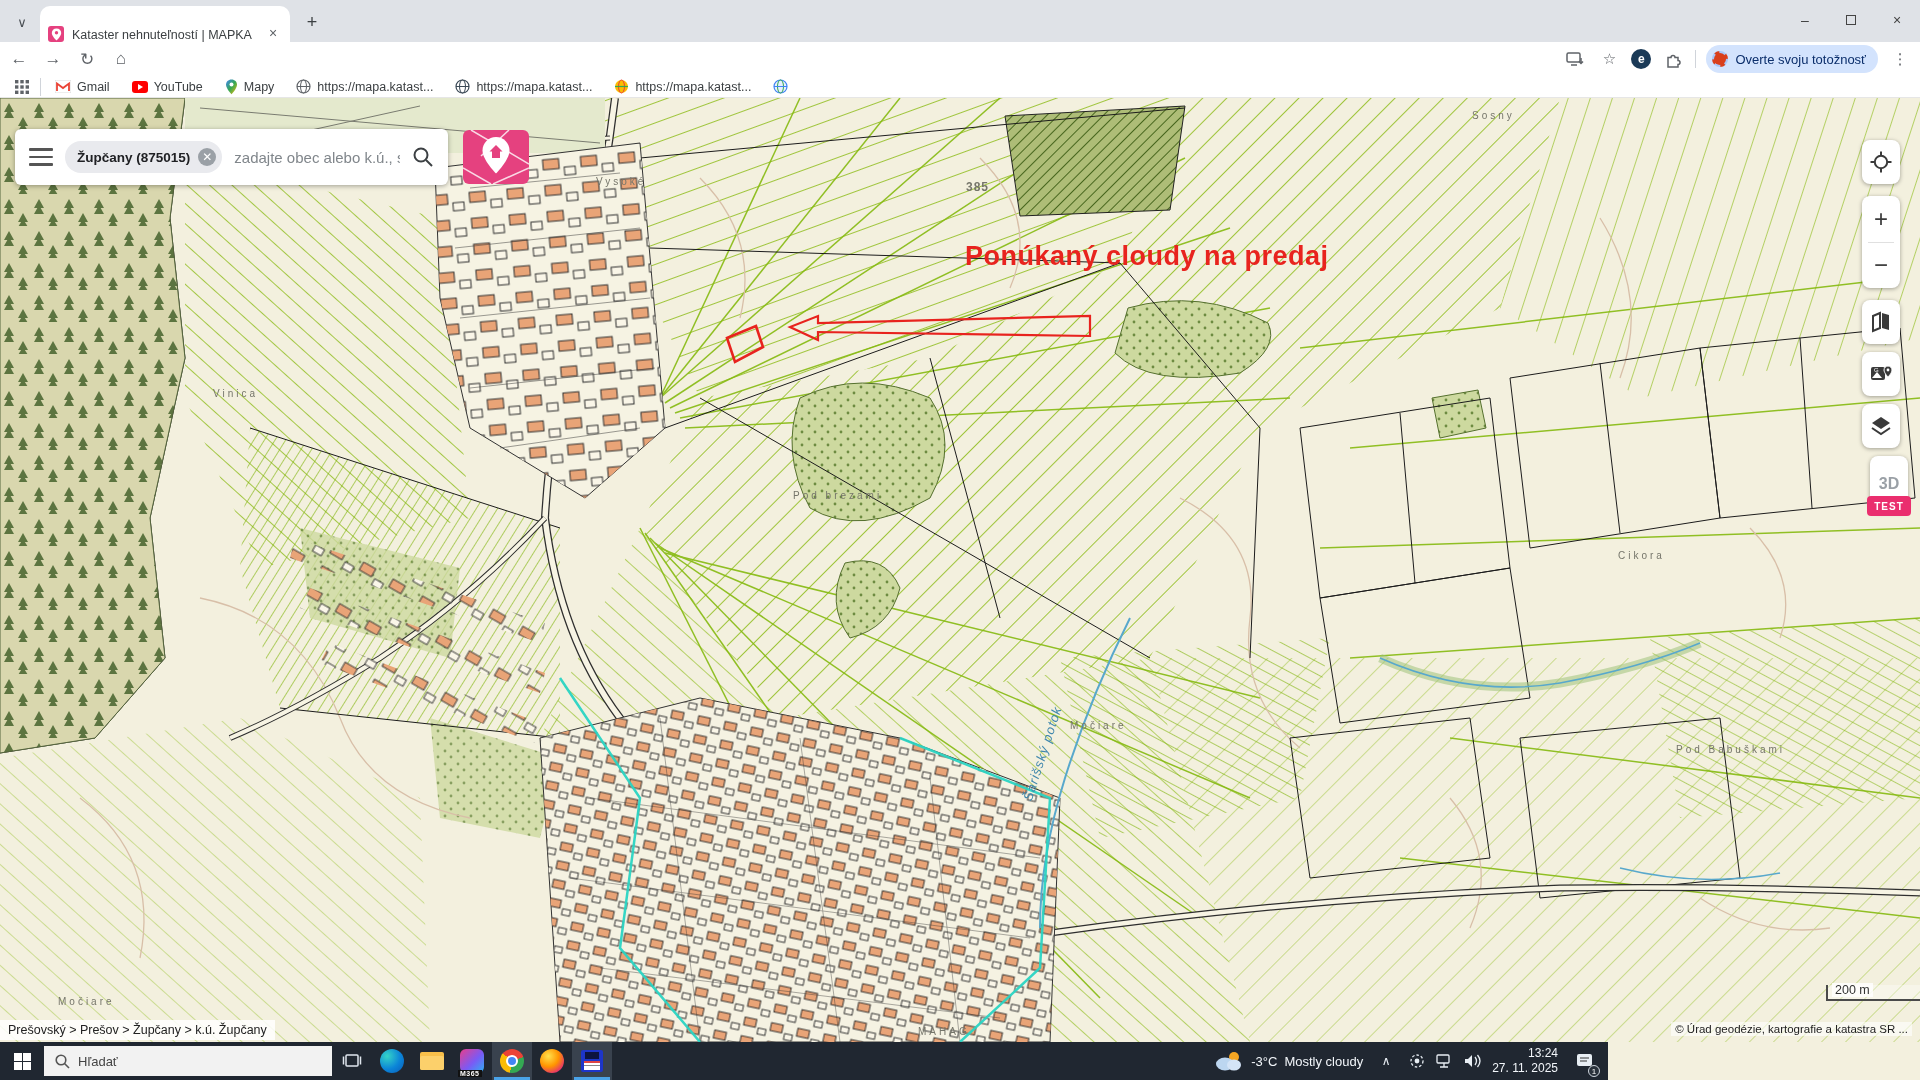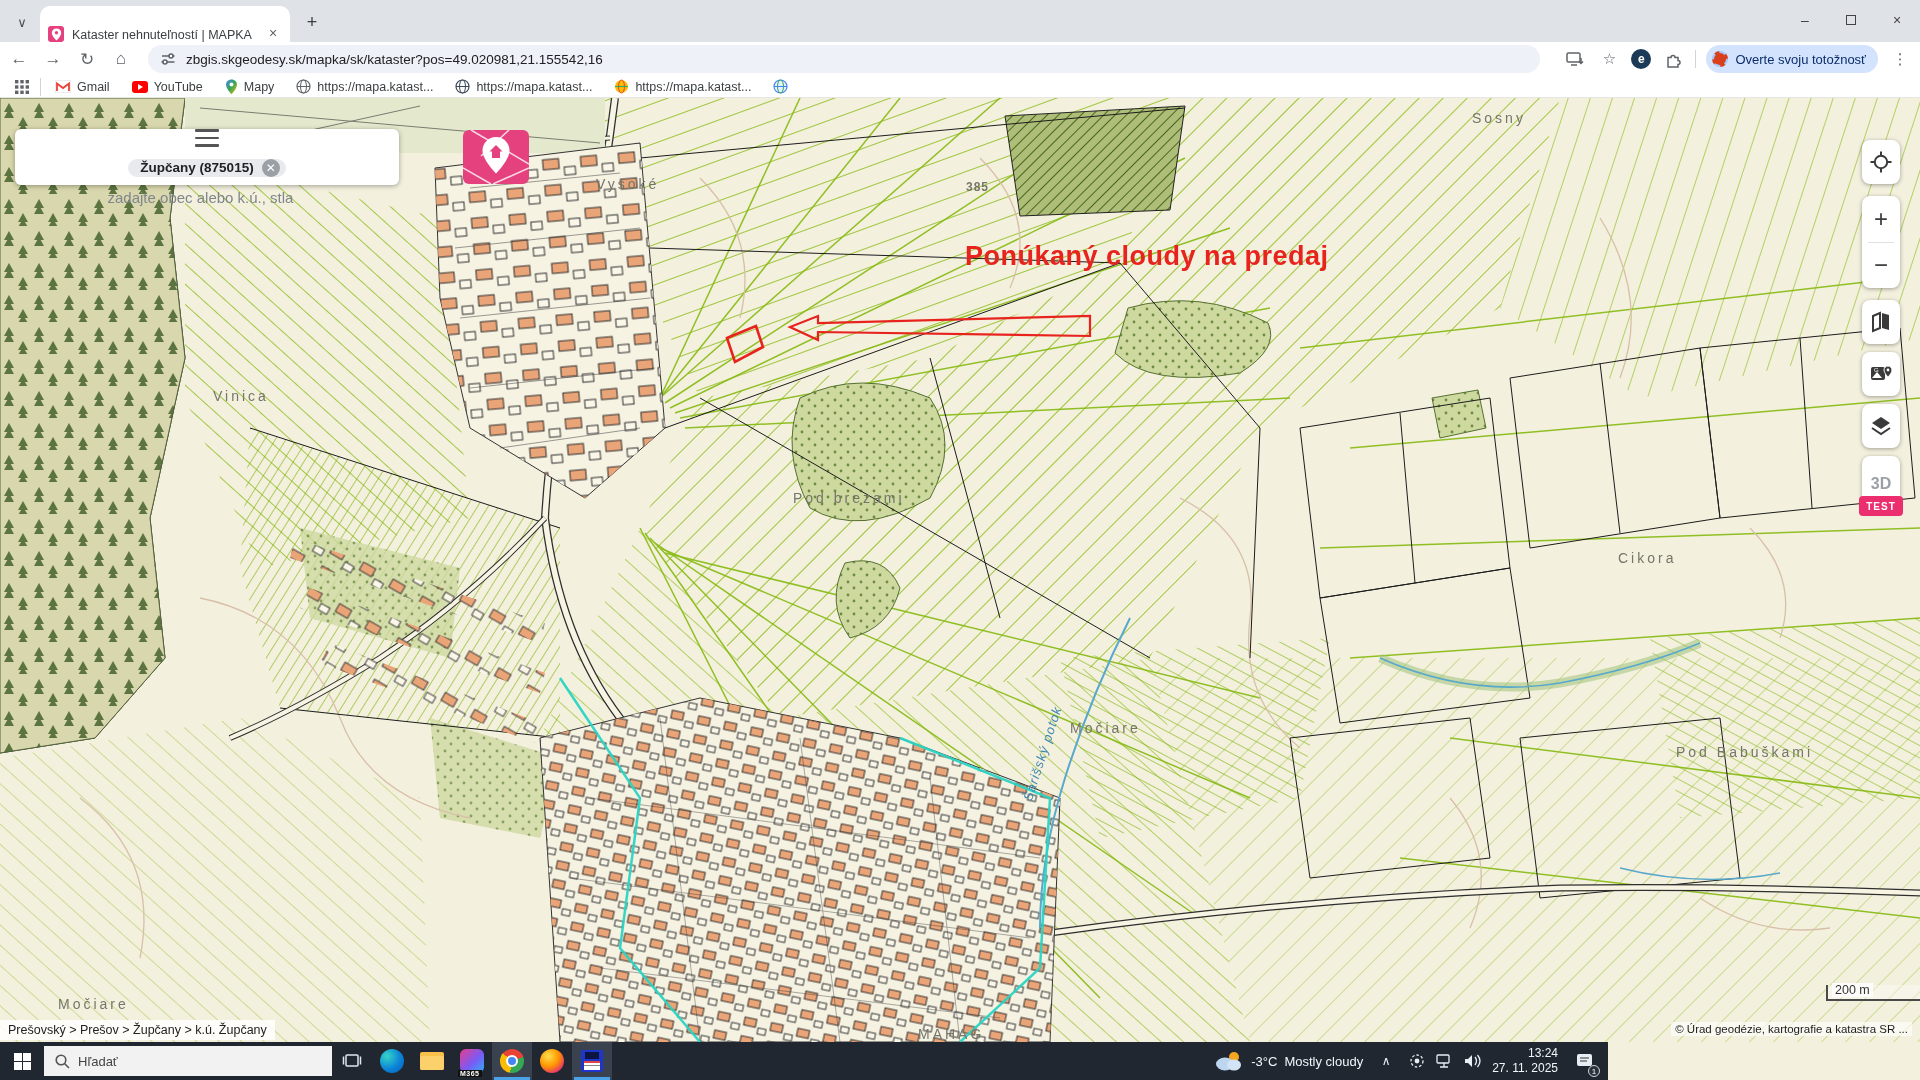--- a/index.html
+++ b/index.html
@@ -37,27 +37,27 @@
 
   .bookmarks { position:absolute; left:0; top:76px; width:1920px; height:22px; background:#ffffff;
     display:flex; align-items:center; gap:6px; padding-left:10px; border-bottom:1px solid #e6e6e6; }
   .bm { display:flex; align-items:center; gap:6px; padding:0 8px; height:20px; border-radius:10px; }
   .bm-label { font-size:12.5px; color:#3c4043; white-space:nowrap; }
   .yt { width:16px; height:12px; background:#f00; border-radius:3px; position:relative; flex:none; }
   .yt::after { content:""; position:absolute; left:6px; top:3px; border-left:5px solid #fff; border-top:3px solid transparent; border-bottom:3px solid transparent; }
 
   
   .map { position:absolute; left:0; top:98px; width:1920px; height:944px; background:#f3f0de; overflow:hidden; }
-  .maplabel { position:absolute; color:#75756a; font-size:14px; letter-spacing:3px; white-space:nowrap; }
+  .maplabel { position:absolute; color:#75756a; font-size:10px; letter-spacing:3px; white-space:nowrap; }
   .maplabel.small { font-size:12px; letter-spacing:1px;font-weight:bold; }
   .maplabel.blue { color:#3f87ad; font-style:italic; letter-spacing:1px; font-size:13px; }
   .annotation { position:absolute; left:965px; top:143px; color:#e8231e; font-size:27px; font-weight:bold; letter-spacing:.5px; white-space:nowrap; }
 
-  .searchpanel { position:absolute; left:15px; top:31px; width:384px; height:56px; background:#fff; border-radius:6px;
-    box-shadow:0 1px 5px rgba(0,0,0,.35); display:flex; align-items:center; padding:0 14px; gap:12px;flex-direction:column; }
+  .searchpanel { position:absolute; left:15px; top:31px; width:433px; height:56px; background:#fff; border-radius:6px;
+    box-shadow:0 1px 5px rgba(0,0,0,.35); display:flex; align-items:center; padding:0 14px; gap:12px; }
   .burger { width:24px; display:flex; flex-direction:column; gap:5px; }
   .burger span { display:block; height:2.6px; background:#555; border-radius:1px; }
   .chip { height:32px; background:#e9eaee; border-radius:16px; display:flex; align-items:center; gap:8px; padding:0 6px 0 12px; }
   .chip-label { font-size:13.5px; color:#202124; font-weight:bold; white-space:nowrap; }
   .chip-x { width:18px; height:18px; border-radius:50%; background:#9aa0a6; color:#fff; font-size:12px;
     display:flex; align-items:center; justify-content:center; }
   .searchinput { border:none; outline:none; flex:1; font-size:15px; color:#202124; font-family:"Liberation Sans",sans-serif; background:transparent; min-width:0;}
   .searchinput::placeholder { color:#80868b; }
 
   .logo { position:absolute; left:463px; top:32px; }
@@ -130,28 +130,20 @@
       </div>
     <div class="winbtn">×</div>
   </div>
 </div>
 
 <div class="toolbar">
   <div class="navic">←</div>
   <div class="navic">→</div>
   <div class="navic">↻</div>
   <div class="navic">⌂</div>
-  <div class="omnibox">
-    <svg width="16" height="16" viewBox="0 0 16 16">
-        <path d="M2 5 h7 M13 5 h1.5 M1.5 11 h1.5 M7 11 h7.5" stroke="#5f6368" stroke-width="1.6" fill="none"></path>
-        <circle cx="11" cy="5" r="2" fill="#fff" stroke="#5f6368" stroke-width="1.6"></circle>
-        <circle cx="5" cy="11" r="2" fill="#fff" stroke="#5f6368" stroke-width="1.6"></circle>
-      </svg>
-    <span class="url">zbgis.skgeodesy.sk/mapka/sk/kataster?pos=49.020981,21.155542,16</span>
-  </div>
   <div class="omni-right">
     <span class="chromeic">
       <svg width="18" height="16" viewBox="0 0 18 16">
           <rect x="1" y="2" width="13" height="9" rx="1.5" fill="none" stroke="#5f6368" stroke-width="1.5"></rect>
           <path d="M5 14 h6" stroke="#5f6368" stroke-width="1.5"></path>
           <path d="M15 7 v5 M13 10.5 l2 2 2-2" stroke="#5f6368" stroke-width="1.5" fill="none"></path>
         </svg>
     </span>
     <span class="chromeic">☆</span>
     <span class="e-ic">e</span>
@@ -505,21 +497,21 @@
         <path d="M19 4 c-2.2 0-4 1.8-4 4 0 3 4 7 4 7 s4-4 4-7 c0-2.2-1.8-4-4-4 Z" fill="#3a3a3a" stroke="#fff" stroke-width="1"></path>
         <circle cx="19" cy="8" r="1.4" fill="#fff"></circle>
       </svg>
   </div>
   <div class="mapcard" style="top:306px; height:44px;">
     <svg width="24" height="24" viewBox="0 0 24 24">
         <path d="M12 3 L21 9 L12 15 L3 9 Z" fill="#3a3a3a"></path>
         <path d="M3 14 L12 20 L21 14" fill="none" stroke="#3a3a3a" stroke-width="2"></path>
       </svg>
   </div>
-  <div class="mapcard" style="top:358px; height:56px;">
+  <div class="mapcard" style="top:358px; height:56px;margin-left:8px;">
     <div class="threed">3D</div>
     <div class="testbadge">TEST</div>
   </div>
 
   
   <div class="scalebar">
     <span>200 m</span>
   </div>
   <div class="copyright">© Úrad geodézie, kartografie a katastra SR ...</div>
   <div class="breadcrumb">Prešovský &gt; Prešov &gt; Župčany &gt; k.ú. Župčany</div>

